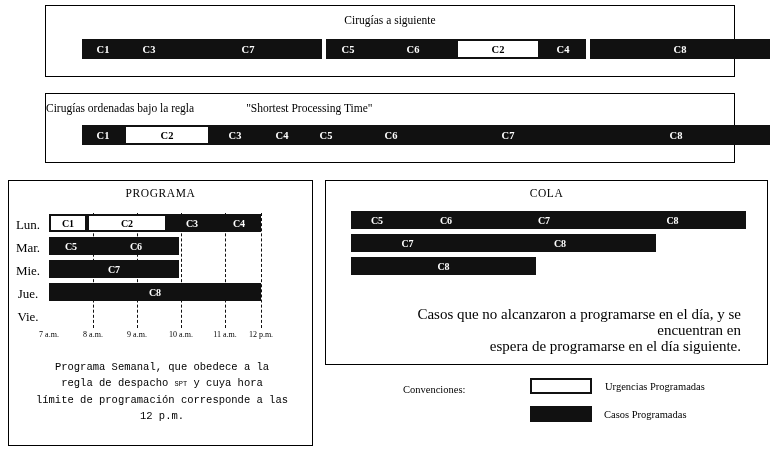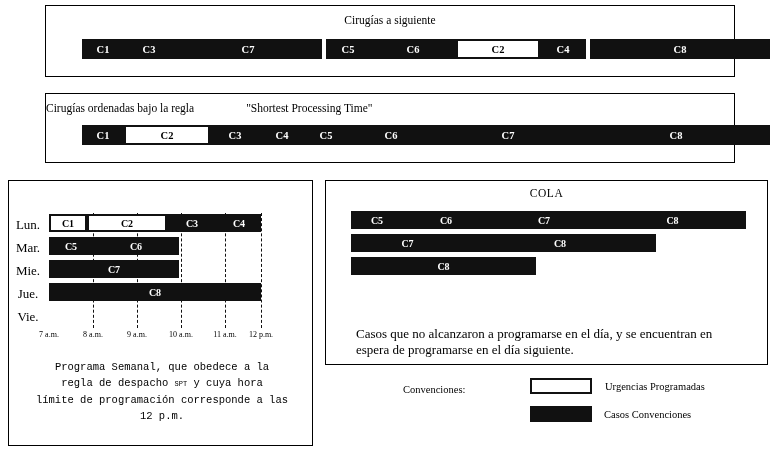--- a/index.html
+++ b/index.html
@@ -153,24 +153,23 @@
     align-items: center;
     justify-content: center;
     font-size: 10px;
     font-weight: bold;
   }
   #panel4 .queue-caption {
     position: absolute;
     left: 30px;
     top: 125px;
     width: 385px;
-    text-align: left;
-    font-size: 13px;
+    text-align: right;
+    font-size: 15px;
     line-height: 16px;
-    margin-top: 20px;
   }
 
   
   #legend {
     position: absolute;
     left: 325px;
     top: 372px;
     width: 443px;
     height: 62px;
   }
@@ -231,20 +230,21 @@
         <div class="seg filled" style="left: 178px; width: 44px;">C4</div>
         <div class="seg filled" style="left: 222px; width: 44px;">C5</div>
         <div class="seg filled" style="left: 266px; width: 86px;">C6</div>
         <div class="seg filled" style="left: 352px; width: 148px;">C7</div>
         <div class="seg filled" style="left: 500px; width: 188px;">C8</div>
       </div>
   </div>
 </div>
 
 <div class="panel" id="panel3">
+  <div class="panel-title">PROGRAMA</div>
   <div class="gantt">
     <div id="gantt-gridlines">
         <div class="vline" style="left: 44px;"></div>
         <div class="vline" style="left: 88px;"></div>
         <div class="vline" style="left: 132px;"></div>
         <div class="vline" style="left: 176px;"></div>
         <div class="vline" style="left: 212px;"></div>
       </div>
     <div class="gantt-rows" id="gantt-rows">
         <div class="grow">
@@ -312,15 +312,15 @@
 </div>
 
 <div id="legend">
   <div class="conv-label">Convenciones:</div>
   <div class="legend-item" id="legend-row-0">
     <div class="swatch open"></div>
     <div class="ltext">Urgencias Programadas</div>
   </div>
   <div class="legend-item" id="legend-row-1">
     <div class="swatch filled"></div>
-    <div class="ltext">Casos Convenciones</div>
+    <div class="ltext">Casos Programadas</div>
   </div>
 </div>
 
 </body></html>

